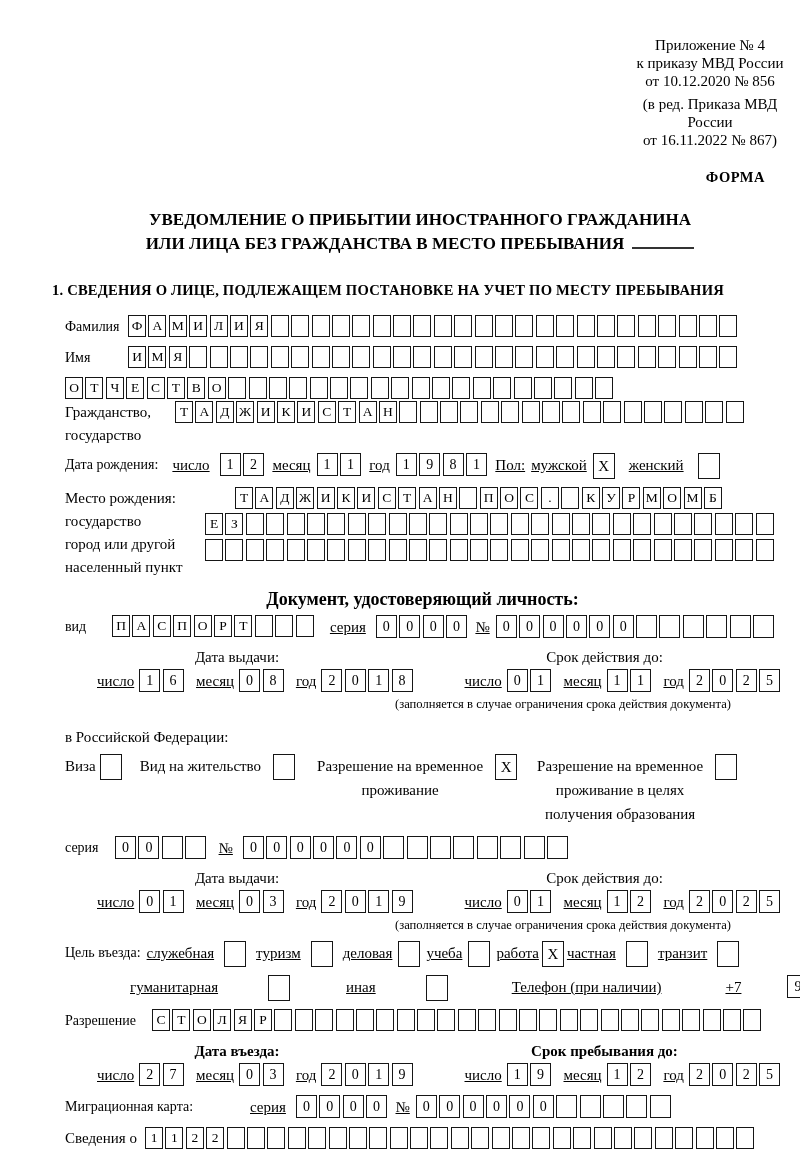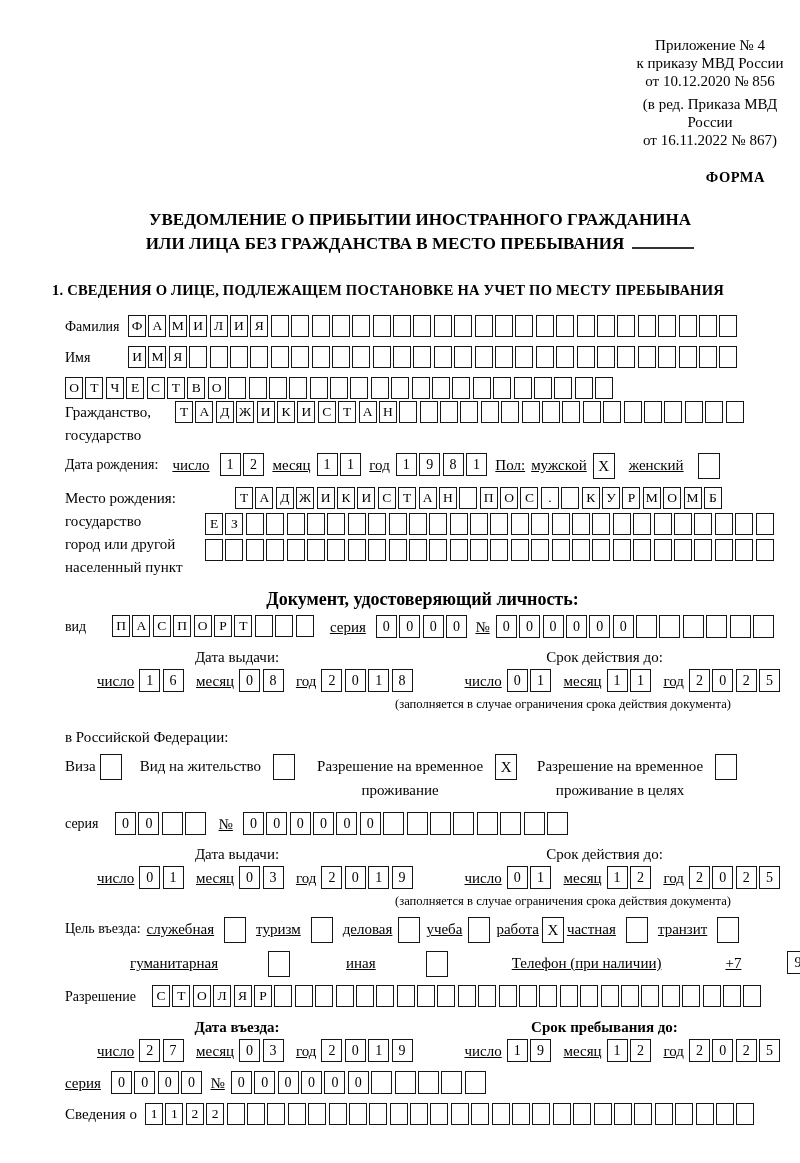--- a/index.html
+++ b/index.html
@@ -451,20 +451,21 @@
       <span class="olabel">
         <span style="display:block;">Разрешение на временное</span>
         <span style="display:block;">проживание</span>
       </span>
       <span class="chk">X</span>
     </div>
     <div class="opt" style="margin-left:20px;">
       <span class="olabel">
         <span style="display:block;">Разрешение на временное</span>
         <span style="display:block;">проживание в целях</span>
+        <span style="display:block;">получения образования</span>
       </span>
       <span class="chk"></span>
     </div>
   </div>
 
   <div class="frow" style="margin-top:10px;">
     <span class="flabel" style="width:50px;">серия</span>
     <span class="cells md">
           <span class="cell">0</span>
           <span class="cell">0</span>
@@ -654,20 +655,21 @@
               <span class="cell">2</span>
               <span class="cell">0</span>
               <span class="cell">2</span>
               <span class="cell">5</span>
             </span>
       </div>
     </div>
   </div>
 
   <div class="frow" style="margin-top:8px;">
+    <span class="flabel" style="width:185px;">Миграционная карта:</span>
     <span class="dlabel">серия</span>
     <span class="cells md ml10">
           <span class="cell">0</span>
           <span class="cell">0</span>
           <span class="cell">0</span>
           <span class="cell">0</span>
         </span>
     <span class="dlabel ml6">№</span>
     <span class="cells md ml6">
           <span class="cell">0</span>

